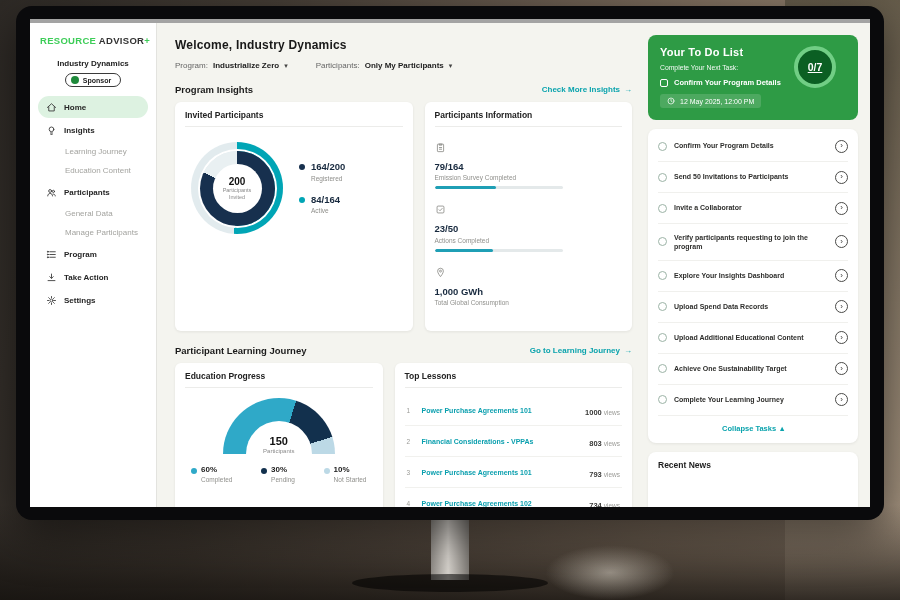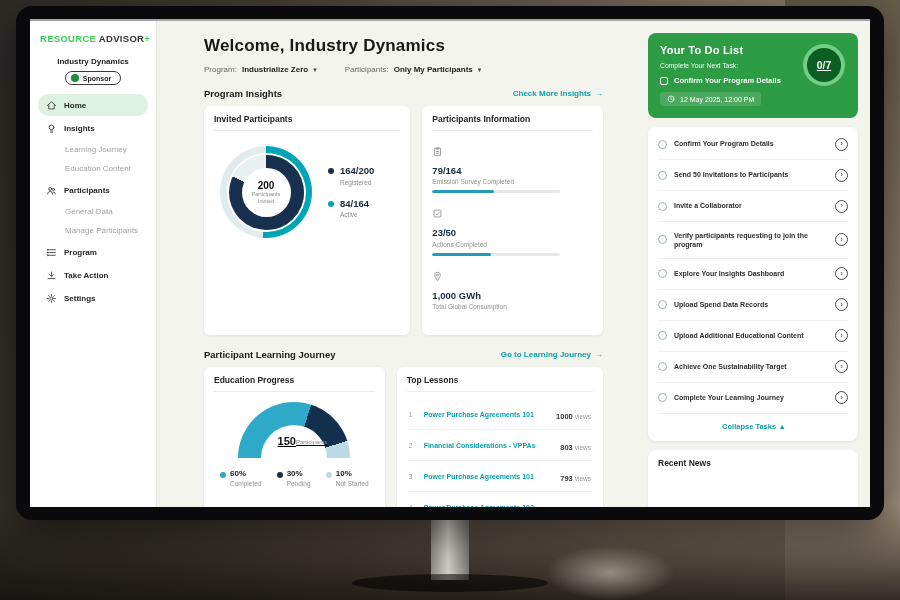--- a/index.html
+++ b/index.html
@@ -18,40 +18,40 @@
 
   .stand-neck { position:absolute; left:431px; top:518px; width:38px; height:62px;
     background: linear-gradient(90deg,#8f8b86,#d6d2cc 45%,#7d7974); }
   .stand-shadow { position:absolute; left:352px; top:574px; width:196px; height:18px;
     border-radius:50%; background: rgba(0,0,0,.55); }
 
   .monitor { position:absolute; left:16px; top:6px; width:868px; height:514px;
     background:#0a0a0c; border-radius:16px; padding:13px 14px;
     box-shadow: 0 14px 45px rgba(0,0,0,.55); }
   .screen { width:100%; height:100%; background:#f4f4ef; border-radius:0;
-    overflow:hidden; display:flex; border-top:2px solid #a3a3a3;gap:29px; }
+    overflow:hidden; display:flex; border-top:4px solid #a3a3a3; }
 
   
   .sidebar { width:127px; min-width:127px; background:#fff; border-right:1px solid #e3e3df; padding:10px 0 0; }
   .brand { padding:2px 10px 0; font-size:9.5px; font-weight:700; letter-spacing:.3px; white-space:nowrap; }
   .brand-green { color:#3dcd58; } .brand-dark { color:#333; }
   .org { margin-top:13px; text-align:center; font-size:8px; font-weight:700; color:#222; }
   .sponsor { margin:5px auto 9px; display:flex; align-items:center; gap:4px; width:max-content;
     border:1px solid #3a3a3a; border-radius:10px; padding:2px 9px 2px 5px; font-size:7px; font-weight:600; color:#222; }
   .sponsor-ic { width:8px; height:8px; border-radius:50%; background:#1f8a3b; display:inline-block; }
   .nav-item { display:flex; align-items:center; gap:7px; margin:1px 8px; padding:5.5px 8px;
     border-radius:11px; font-size:8px; font-weight:700; color:#262626; cursor:pointer; }
   .nav-item.active { background:#ddf2e1; }
   .nic { width:11px; height:11px; color:#3c3c3c; display:grid; place-items:center; flex:none; }
   .nic svg { width:11px; height:11px; }
   .nav-sub { padding:5px 8px 5px 35px; font-size:8px; color:#a3a39f; cursor:pointer; }
 
   
   .main { flex:1; min-width:0; padding:15px 14px 0 18px; }
-  h1 { font-size:17px; color:#181818; margin-bottom:9px; letter-spacing:.2px; }
+  h1 { font-size:12px; color:#181818; margin-bottom:9px; letter-spacing:.2px; }
   .filters { display:flex; gap:28px; }
   .filter { display:flex; align-items:center; gap:5px; font-size:8px; color:#666; cursor:pointer; }
   .f-value { font-weight:700; color:#1d1d1d; }
   .f-caret { font-size:7px; color:#444; }
   .section-row { display:flex; align-items:center; justify-content:space-between; margin:14px 0 7px; }
   .section-title { font-size:9.5px; font-weight:700; color:#1b1b1b; }
   .tlink { display:flex; gap:4px; align-items:center; font-size:8px; font-weight:700; color:#0aa3ad; cursor:pointer;padding-left:12px; }
   .cards-row { display:flex; gap:12px; }
   .card { background:#fff; border-radius:6px; padding:8px 10px; box-shadow:0 1px 3px rgba(20,20,20,.08); }
   .card-h { font-size:8.5px; font-weight:700; color:#222; padding-bottom:6px; border-bottom:1px solid #ececea; margin-bottom:7px; }
@@ -79,21 +79,21 @@
   .info-value { font-size:9.5px; font-weight:700; color:#17293e; line-height:1.2; }
   .info-label { font-size:6.5px; color:#90908c; margin:2px 0 5px; }
   .bar { width:128px; height:3px; border-radius:2px; background:#e4e9ea; overflow:hidden; }
   .bar-fill { height:100%; width:var(--w); background:var(--bc); border-radius:2px; }
 
   .gauge { position:relative; width:112px; height:56px; overflow:hidden; margin:10px auto 2px; }
   .gauge-arc { position:absolute; left:0; top:0; width:112px; height:112px; border-radius:50%;
     background: conic-gradient(from 270deg, var(--c1) 0 var(--s1), var(--c2) var(--s1) var(--s2), var(--c3) var(--s2) var(--s3), transparent var(--s3)); }
   .gauge-hole { position:absolute; left:50%; bottom:0; transform:translateX(-50%);
     width:66px; height:33px; border-radius:66px 66px 0 0; background:#fff;
-    display:flex; flex-direction:row; align-items:center; justify-content:flex-end;text-decoration:underline; }
+    display:flex; flex-direction:column; align-items:center; justify-content:flex-end; }
   .gauge-value { font-size:11px; font-weight:700; color:#111; line-height:1; }
   .gauge-label { font-size:6px; color:#8a8a8a; margin-top:1px; }
   .glegend { display:flex; justify-content:space-between; padding:10px 6px 2px; }
   .gleg-item { display:flex; gap:4px; align-items:flex-start; }
   .gleg-pct { font-size:8px; font-weight:700; color:#1c1c1c; line-height:1.1; }
   .gleg-label { font-size:6.5px; color:#90908c; margin-top:1px; }
 
   .lesson-row { display:flex; align-items:center; gap:7px; padding:6px 2px; border-bottom:1px solid #f1f1ee; }
   .lesson-row:last-child { border-bottom:0; }
   .l-rank { font-size:6.5px; color:#9a9a96; width:8px; flex:none; }
@@ -104,21 +104,21 @@
   
   .rightcol { width:224px; min-width:224px; padding:12px 12px 0 2px; display:flex; flex-direction:column; }
   .todo-card { position:relative; background:#2e9b45; border-radius:8px; padding:11px 12px 12px; color:#fff; }
   .todo-title { font-size:11px; font-weight:700; letter-spacing:.2px; }
   .todo-sub { font-size:6.8px; margin:6px 0 7px; opacity:.95; }
   .todo-next { display:flex; align-items:center; gap:6px; font-size:7.5px; font-weight:700; margin-bottom:7px; padding-right:56px; }
   .todo-check { width:8px; height:8px; border:1px solid #fff; border-radius:2px; flex:none; cursor:pointer; }
   .todo-time { display:flex; align-items:center; gap:5px; font-size:7px;
     background:rgba(255,255,255,.15); border-radius:3px; padding:3px 7px; width:max-content; }
   .clock svg { width:8px; height:8px; display:block; }
-  .score { position:absolute; top:11px; right:13px; width:42px; height:42px; border-radius:50%;
+  .score { position:absolute; top:11px; right:22px; width:42px; height:42px; border-radius:50%;
     background:#0b5f23; border:4px solid #71ce85; display:grid; place-items:center; font-size:10.5px; font-weight:700;text-decoration:underline; }
 
   .tasks-card { background:#fff; border-radius:8px; margin-top:9px; padding:2px 10px 4px; box-shadow:0 1px 3px rgba(0,0,0,.07); }
   .task-row { display:flex; align-items:center; gap:7px; padding:8.5px 0; border-bottom:1px solid #f0f0ed; cursor:pointer; }
   .task-label { flex:1; font-size:7px; font-weight:600; color:#2e2e2c; line-height:1.35; }
   .task-check { width:9px; height:9px; border:1.2px solid #9cb3a6; border-radius:50%; flex:none; cursor:pointer; }
   .chev { flex:none; width:13px; height:13px; border:1px solid #4a4a48; border-radius:50%;
     display:grid; place-items:center; font-size:8px; color:#3a3a38; line-height:1; cursor:pointer; }
   .collapse { display:flex; justify-content:center; gap:4px; align-items:center; padding:8px 0 6px;
     font-size:7.5px; font-weight:700; color:#0aa3ad; cursor:pointer; }

